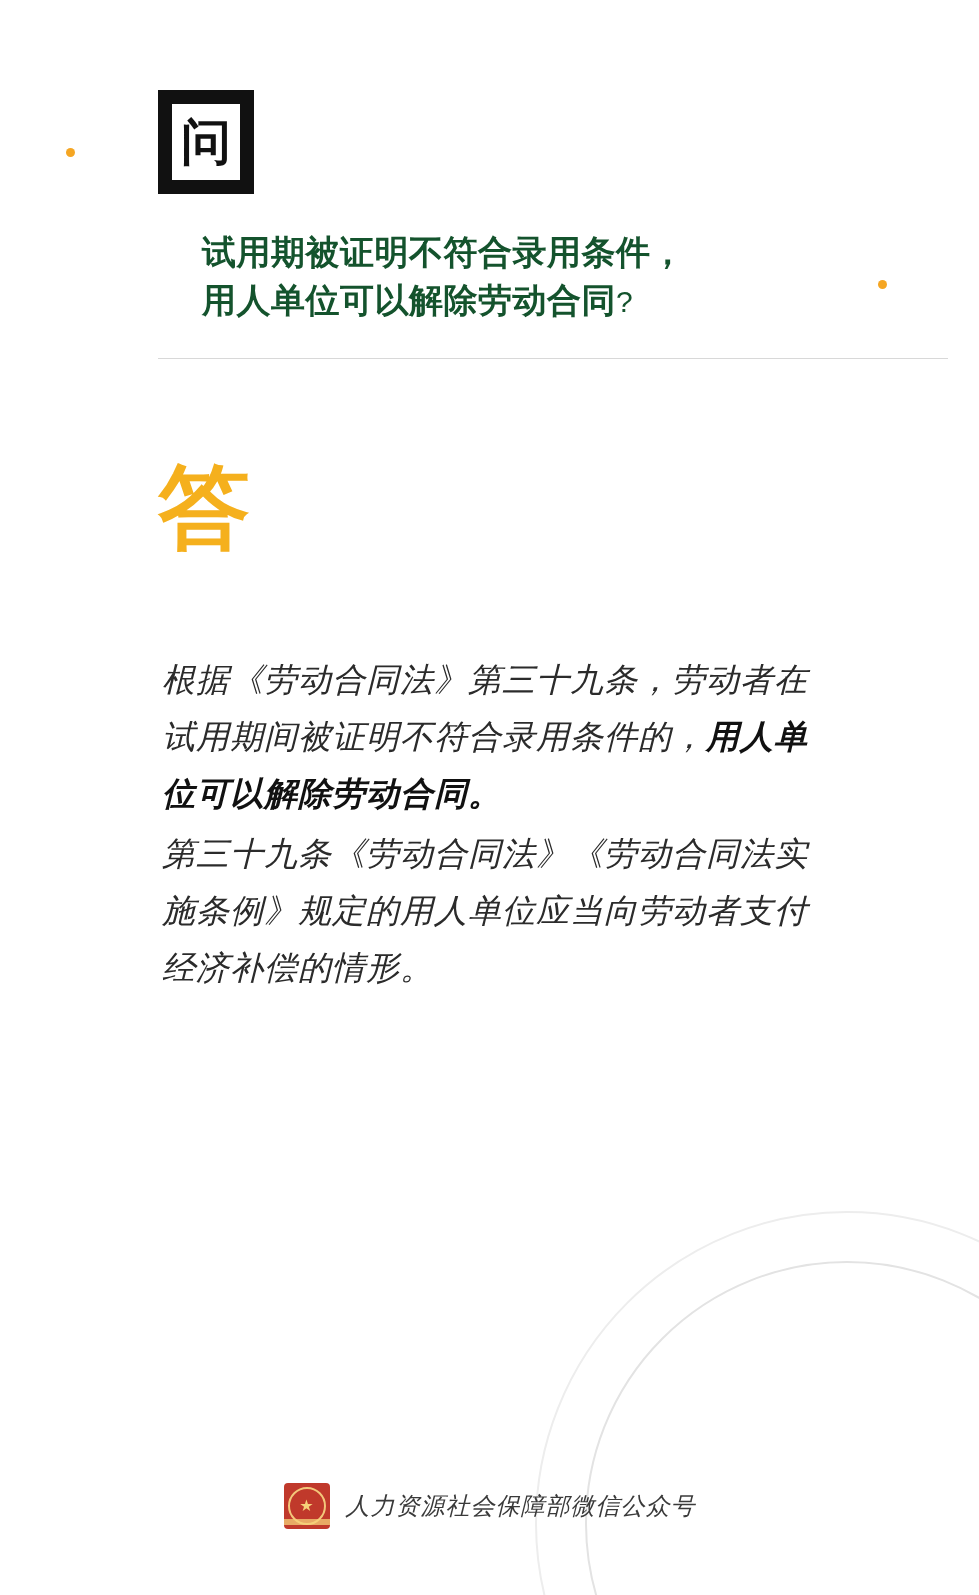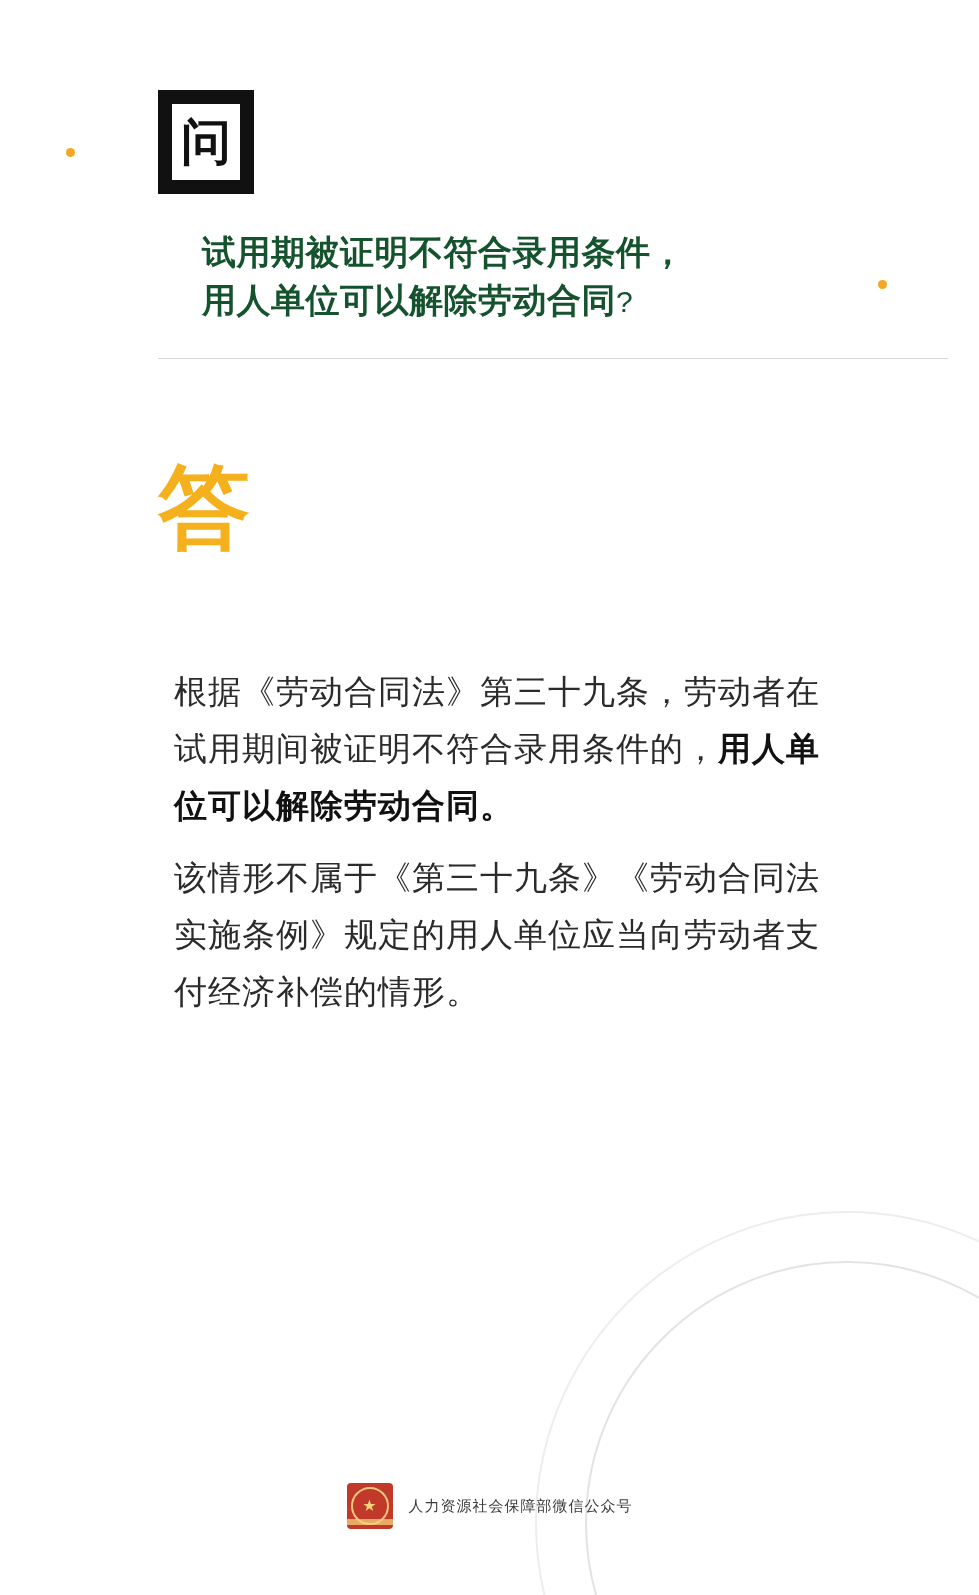--- a/index.html
+++ b/index.html
@@ -135,21 +135,22 @@
     position: absolute;
     left: 158px;
     top: 648px;
     width: 680px;
     font-size: 33px;
     line-height: 1.72;
     color: #2b2b2b;
     letter-spacing: 1px;
   }
   .answer p {
-    margin: 16px;
+    margin: 4px;
+    font-style: italic;
   }
   .answer .em {
     font-weight: 700;
     color: #111111;
   }
 
   
   .footer {
     position: absolute;
     left: 0;
@@ -185,23 +186,24 @@
     font-size: 16px;
     line-height: 1;
   }
   .emblem .band {
     position: absolute;
     left: 0; right: 0; bottom: 4px;
     height: 6px;
     background: rgba(246,210,122,.75);
   }
   .footer-text {
-    font-size: 15px;
+    font-size: 24px;
     color: #3a3a3a;
     letter-spacing: 1px;
+    font-style: italic;
   }
 </style>
 </head>
 <body>
 
 <div class="page">
 
   <span class="dot dot-left"></span>
   <span class="dot dot-right"></span>
 
@@ -220,21 +222,21 @@
     <div>试用期被证明不符合录用条件，</div>
     <div><span>用人单位可以解除劳动合同</span><span class="qm">?</span></div>
   </div>
 
   <div class="divider"></div>
 
   <div class="a-mark">答</div>
 
   <div class="answer">
     <p><span>根据《劳动合同法》第三十九条，劳动者在试用期间被证明不符合录用条件的，</span><span class="em">用人单位可以解除劳动合同。</span></p>
-    <p>该情形不属于《第三十九条》《劳动合同法实施条例》规定的用人单位应当向劳动者支付经济补偿的情形。</p>
+    <p>第三十九条《劳动合同法》《劳动合同法实施条例》规定的用人单位应当向劳动者支付经济补偿的情形。</p>
   </div>
 
   <div class="footer">
     <div class="emblem">
       <div class="ring">
         <span class="star">★</span>
       </div>
       <div class="band"></div>
     </div>
     <div class="footer-text">人力资源社会保障部微信公众号</div>

